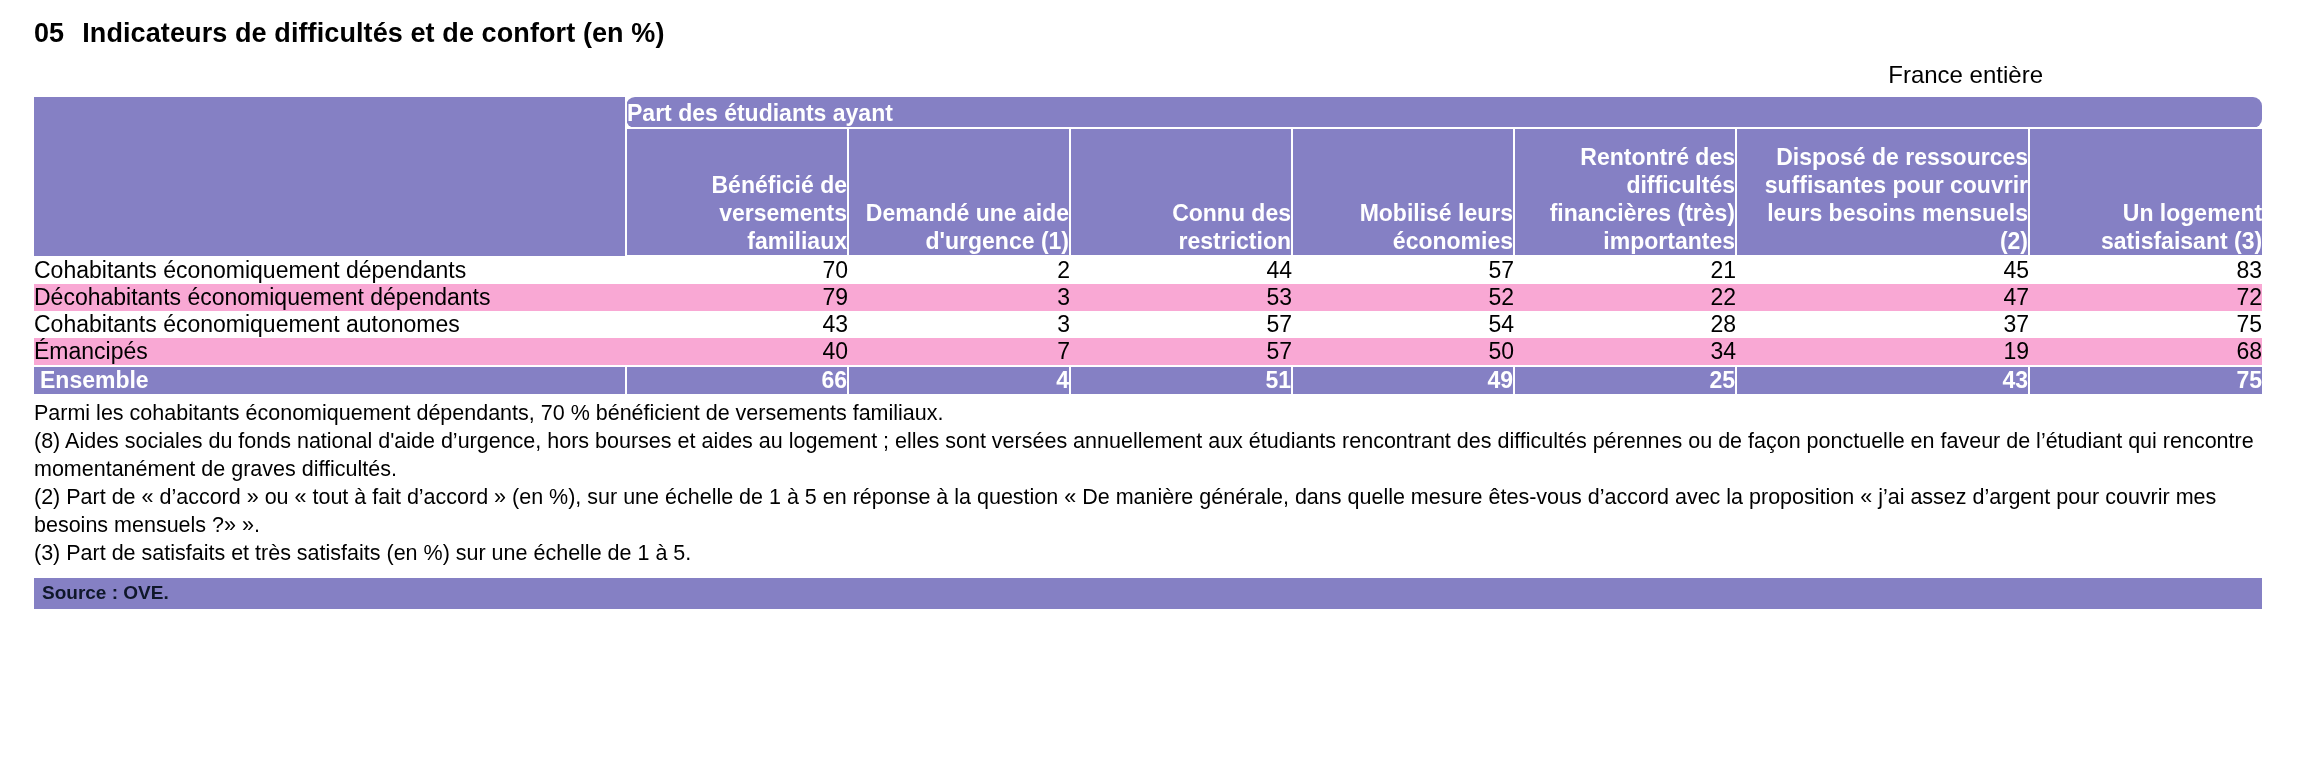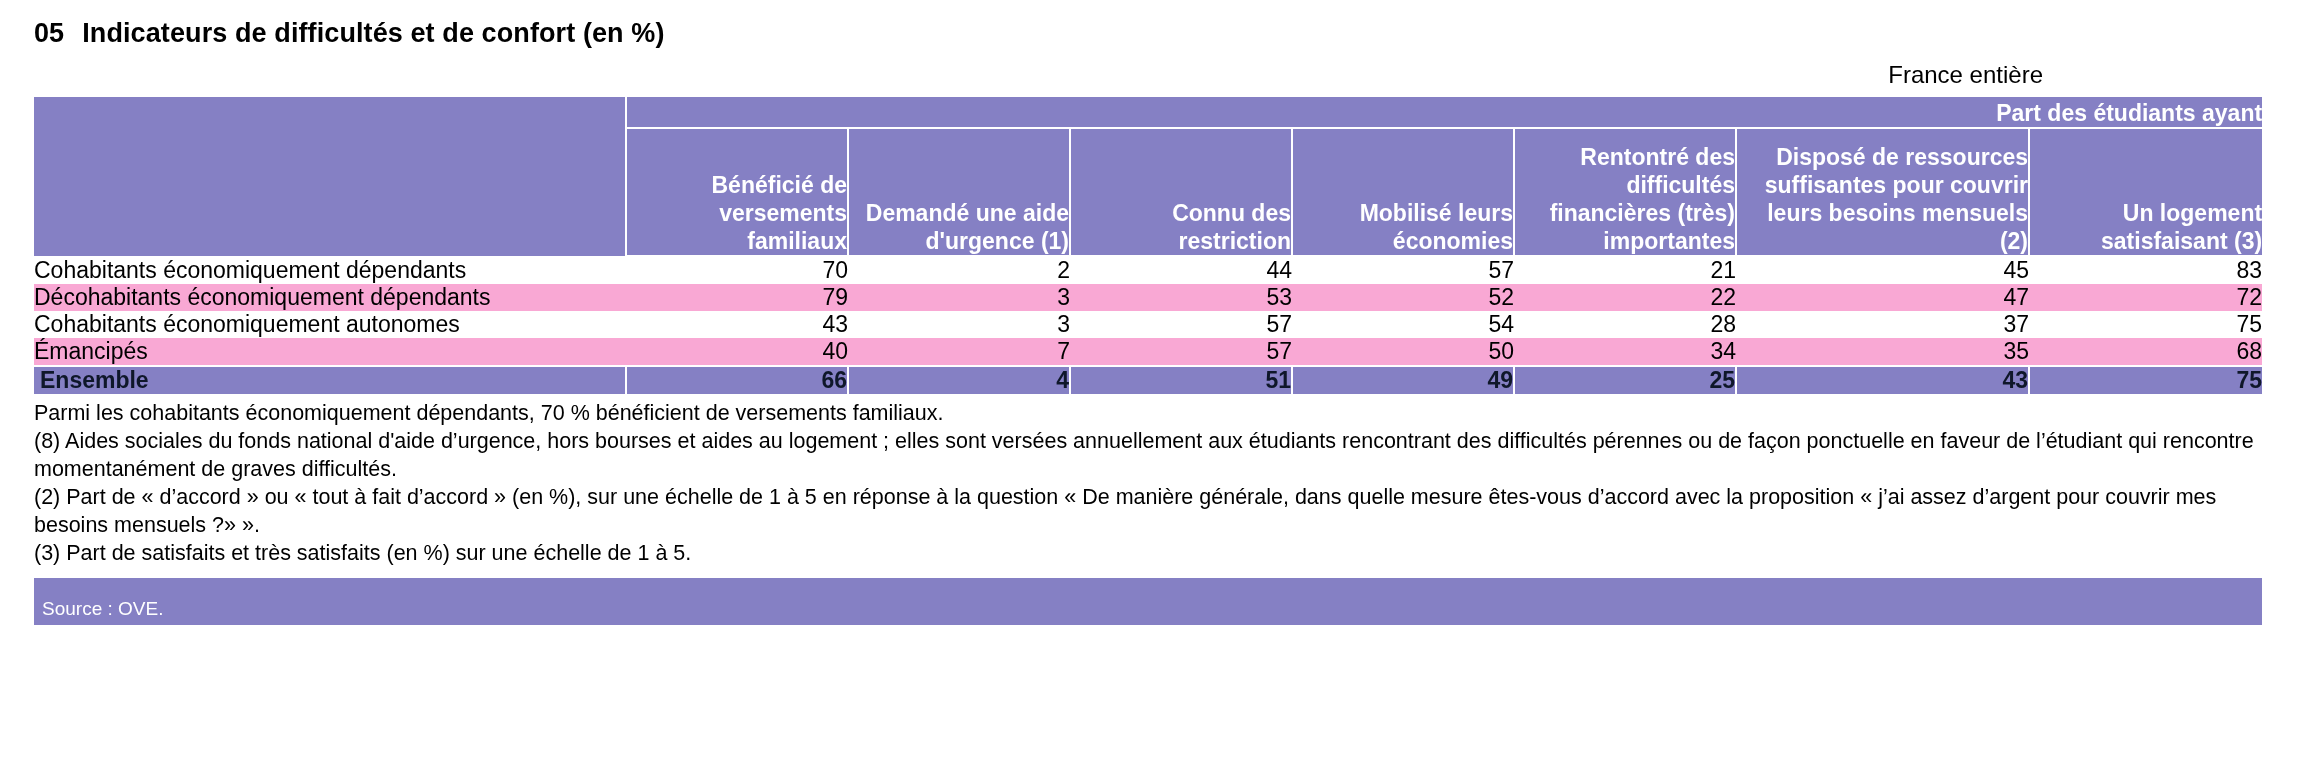--- a/index.html
+++ b/index.html
@@ -52,25 +52,26 @@
   }
   .hdr {
     background: #8580c4;
     color: #ffffff;
     font-weight: bold;
     border-right: 2px solid #ffffff;
     border-bottom: 2px solid #ffffff;
   }
   .hdr.last { border-right: none; }
   .hdr-span {
-    text-align: right;
+    text-align: left;
     font-size: 23px;
     padding: 8px 0 9px 0;
     height: 30px;
     vertical-align: middle;
+    border-radius: 9px;
   }
   .hdr-col {
     text-align: right;
     font-size: 23px;
     line-height: 1.22;
     padding: 10px 12px 10px 10px;
     height: 126px;
   }
   .hdr-empty {
     background: #8580c4;
@@ -84,21 +85,21 @@
   }
   .val {
     text-align: right;
     font-size: 23px;
     padding: 4px 12px 4px 0;
   }
   tr.band-a td { background: #ffffff; }
   tr.band-b td { background: #f9a8d4; }
   tr.total td {
     background: #8580c4;
-    color: #0f172a;
+    color: #ffffff;
     font-weight: bold;
     border-right: 2px solid #ffffff;
     border-top: 2px solid #ffffff;
   }
   tr.total td.last { border-right: none; }
   tr.total td.rowlabel { padding-left: 6px; }
 
   
   .notes {
     margin-top: 6px;
@@ -106,24 +107,24 @@
     line-height: 1.30;
     width: 2228px;
   }
   .notes p { margin: 0; }
 
   
   .source {
     margin-top: 10px;
     width: 2228px;
     background: #8580c4;
-    color: #ffffff;
+    color: #0f172a;
     font-size: 19px;
-    font-weight: normal;
-    padding: 20px 0 5px 8px;
+    font-weight: bold;
+    padding: 4px 0 5px 8px;
     box-sizing: border-box;
   }
 </style>
 </head>
 <body>
 
 <div class="page">
 
   <div class="title-row">
     <span class="title-num">05</span>
@@ -190,21 +191,21 @@
         <td class="val">37</td>
         <td class="val">75</td>
       </tr>
       <tr class="band-b">
         <td class="rowlabel">Émancipés</td>
         <td class="val">40</td>
         <td class="val">7</td>
         <td class="val">57</td>
         <td class="val">50</td>
         <td class="val">34</td>
-        <td class="val">35</td>
+        <td class="val">19</td>
         <td class="val">68</td>
       </tr>
       <tr class="total">
         <td class="rowlabel">Ensemble</td>
         <td class="val">66</td>
         <td class="val">4</td>
         <td class="val">51</td>
         <td class="val">49</td>
         <td class="val">25</td>
         <td class="val">43</td>

